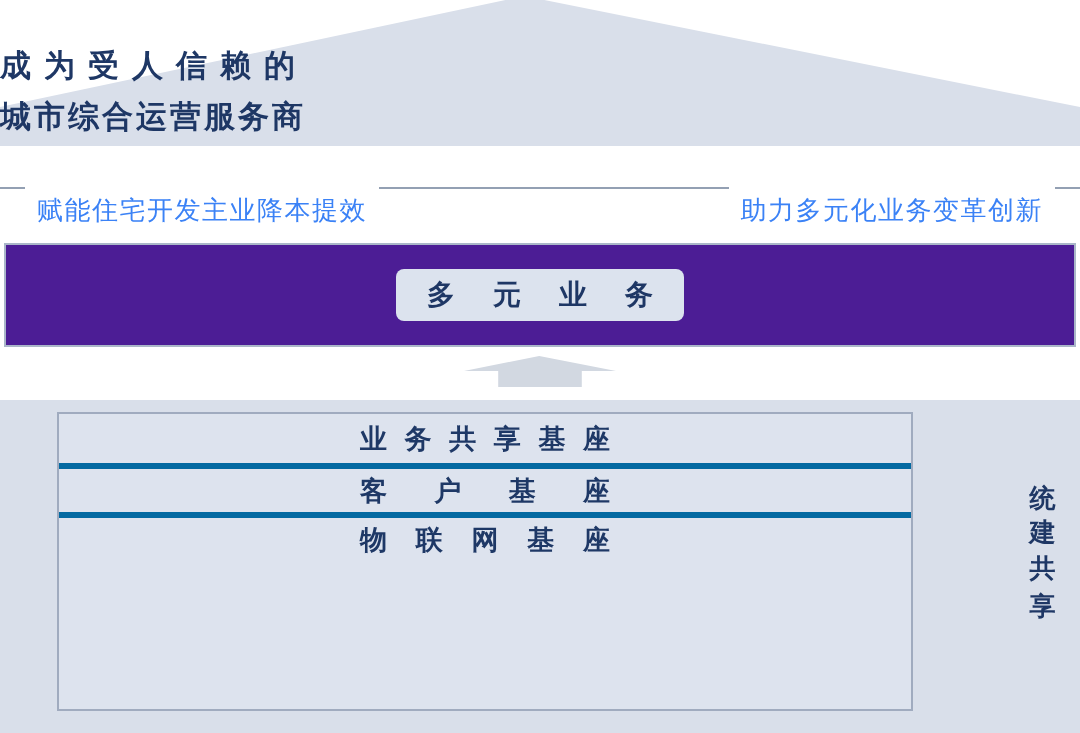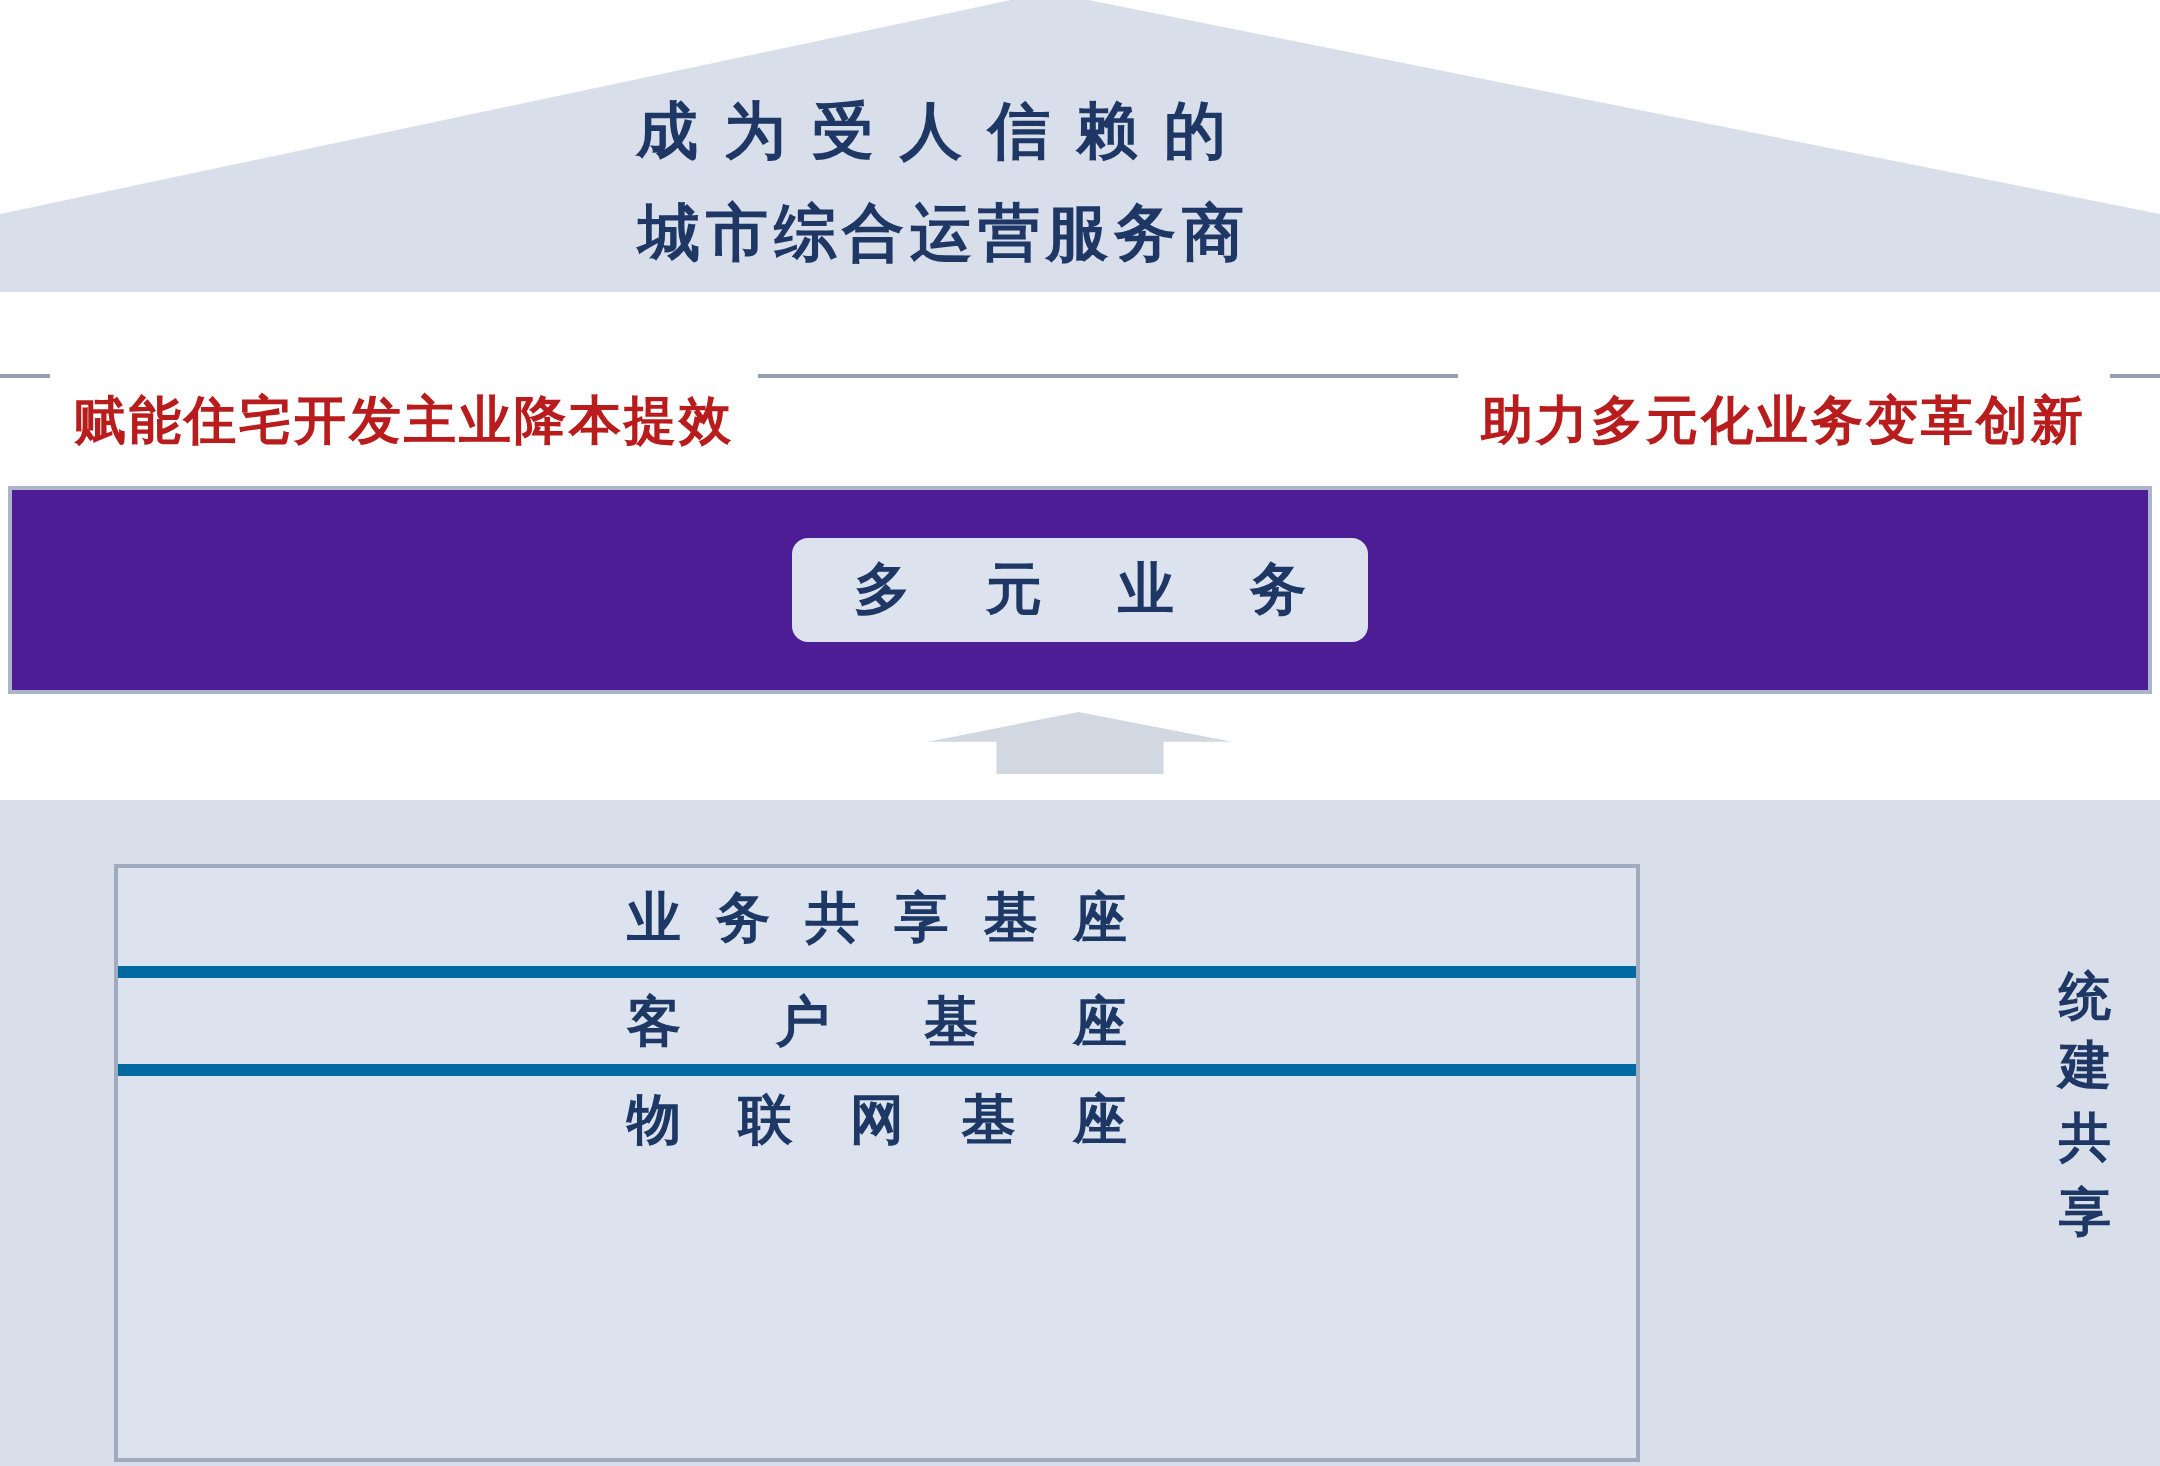--- a/index.html
+++ b/index.html
@@ -8,34 +8,34 @@
     font-family:"Liberation Sans","DejaVu Sans",sans-serif;
     background:#ffffff;
   }
   
   .roof{
     position:absolute;left:0;top:0;width:1080px;height:146px;
     background:#d9dfea;
     clip-path:polygon(0 73.3%,46.8% 0,50.4% 0,100% 73.3%,100% 100%,0 100%);
   }
   .roof-text{
-    position:absolute;left:0;width:944px;text-align:center;
+    position:absolute;left:0;width:944px;
     color:#1e3765;font-weight:600;
   }
   .roof-line1{top:45px;font-size:31px;letter-spacing:13px;}
   .roof-line2{top:96px;font-size:31px;letter-spacing:3px;}
   
   .slogan-row{
     position:absolute;left:0;top:170px;width:1080px;height:36px;
     display:flex;align-items:center;
   }
   .tick{height:2px;width:25px;background:#93a0b3;flex:0 0 auto;}
   .mid-line{height:2px;background:#93a0b3;flex:1 1 auto;margin:0 12px;}
   .slogan-text{
-    color:#b91c1c;font-size:26px;font-weight:700;letter-spacing:1.5px;
+    color:#3b82f6;font-size:26px;font-weight:400;letter-spacing:1.5px;
     white-space:nowrap;flex:0 0 auto;margin-top:44px;
   }
   .slogan-left{margin-left:12px;}
   .slogan-right{margin-right:12px;}
   
   .biz-box{
     position:absolute;left:4px;top:243px;width:1068px;height:100px;
     background:#4c1d95;border:2px solid #aab6c8;
     display:flex;align-items:center;justify-content:center;
   }
@@ -52,21 +52,21 @@
     position:absolute;left:464px;top:356px;width:152px;height:31px;
     background:#d2d8e1;
     clip-path:polygon(49.5% 0,100% 48%,77.5% 48%,77.5% 100%,22.5% 100%,22.5% 48%,0 48%);
   }
   
   .panel{
     position:absolute;left:0;top:400px;width:1080px;height:333px;
     background:#d9dfea;
   }
   .stack{
-    position:absolute;left:57px;top:32px;width:763px;height:299px;
+    position:absolute;left:57px;top:12px;width:856px;height:299px;
     border:2px solid #a0abbf;box-sizing:border-box;
     display:grid;grid-template-rows:repeat(6,1fr);
     background:#dde3ee;
   }
   .base-row{
     display:flex;align-items:center;justify-content:center;
     background:#dde3ee;
   }
   .base-row + .base-row{border-top:6px solid #0369a1;}
   .base-row span{

